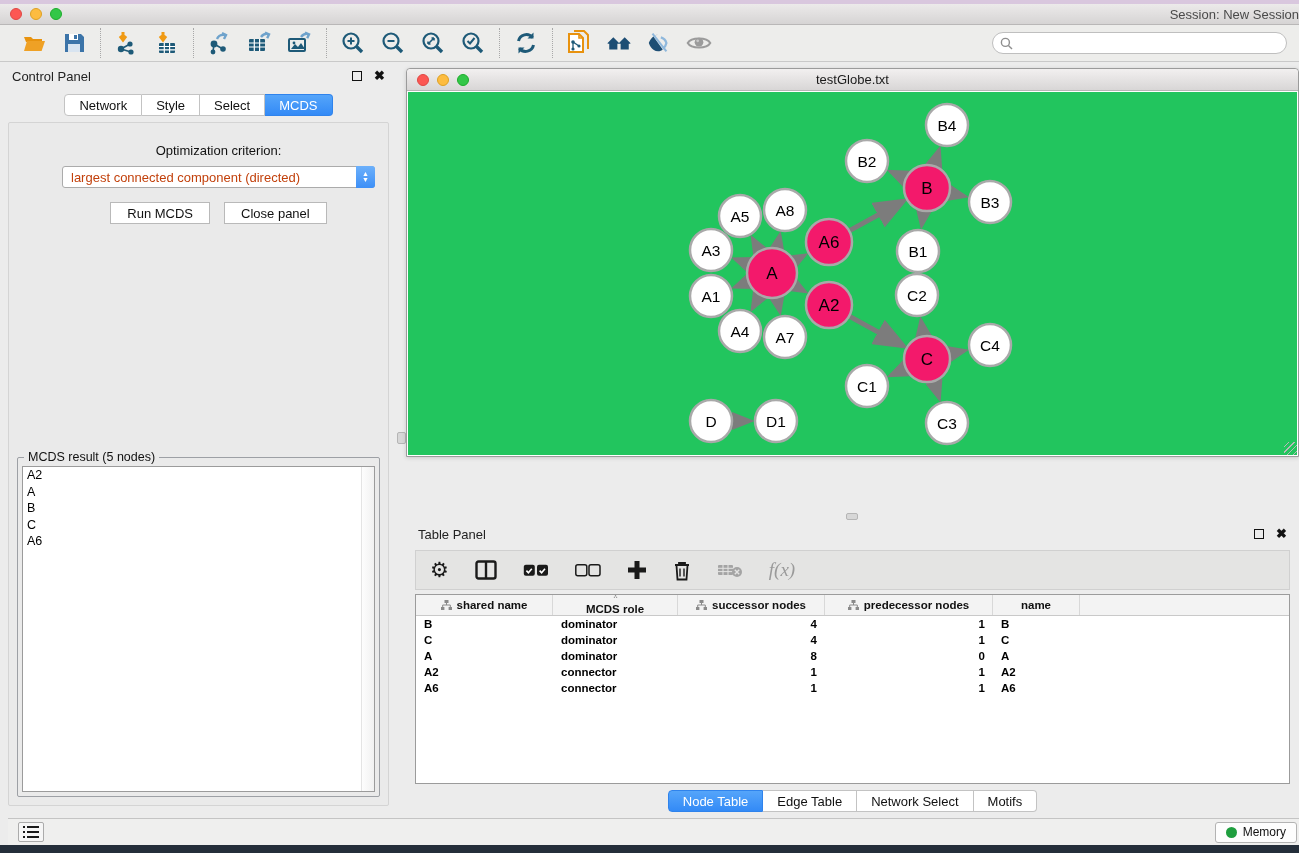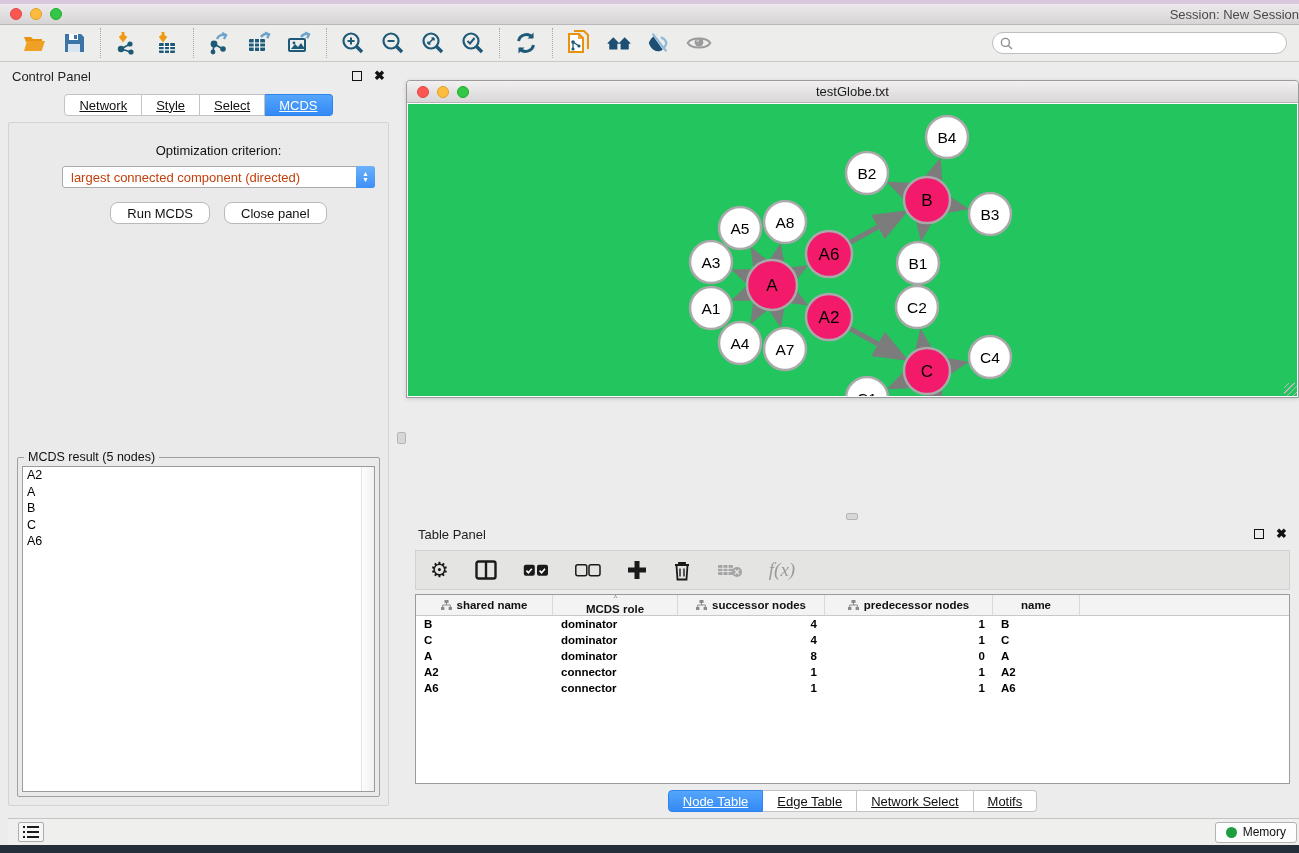--- a/index.html
+++ b/index.html
@@ -30,48 +30,48 @@
   
   .control-panel { position:absolute; left:0; top:62px; width:397px; height:754px; background:#ECECEC; }
   .panel-header { height:28px; display:flex; align-items:center; padding:0 12px; }
   .panel-header .ptitle { font-size:13px; color:#222; }
   .panel-header .pbtns { margin-left:auto; display:flex; gap:12px; align-items:center; }
   .float-glyph { width:10px; height:10px; border:1.6px solid #111; display:inline-block; }
   .close-glyph { font-size:13px; font-weight:bold; color:#111; line-height:10px; }
 
   .seg-tabs { display:flex; justify-content:center; margin-top:4px; }
   .seg-tab { height:22px; padding:0 14px; background:#fff; border:1px solid #C3C3C3; border-left:none;
-    font-size:13px; display:flex; align-items:center; color:#111;text-decoration:underline; }
+    font-size:13px; display:flex; align-items:center; color:#111; }
   .seg-tab:first-child { border-left:1px solid #C3C3C3; border-radius:4px 0 0 4px; }
   .seg-tab:last-child { border-radius:0 4px 4px 0; }
   .seg-tab.active { background:linear-gradient(180deg,#55A5FA,#338AF6); border-color:#2F83EC; color:#fff; }
 
   .cp-body { position:absolute; left:8px; right:8px; top:60px; bottom:10px; background:#EAEAEA;
     border:1px solid #D4D4D4; border-radius:2px;padding-left:40px; }
   .opt-label { text-align:center; font-size:13px; color:#111; margin-top:20px; }
   .dropdown { margin:8px auto 0 auto; width:313px; height:22px; background:#fff; border:1px solid #ABABAB;
     border-radius:3px; display:flex; align-items:center; position:relative; }
   .dropdown .dd-text { font-size:13px; color:#c2410c; padding-left:8px; flex:1; white-space:nowrap; overflow:hidden; }
   .dd-stepper { width:19px; height:22px; margin-right:-1px; border-radius:0 3px 3px 0;
     background:linear-gradient(180deg,#6CB0FB,#3D8FF7); display:flex; flex-direction:column; align-items:center; justify-content:center; }
   .dd-stepper span { color:#fff; font-size:7px; line-height:6px; }
   .btn-row { display:flex; justify-content:center; gap:14px; margin-top:14px; }
-  .push-btn { height:22px; padding:0 16px; background:#fff; border:1px solid #B9B9B9; border-radius:8px;
+  .push-btn { height:22px; padding:0 16px; background:#fff; border:1px solid #B9B9B9; border-radius:0;
     font-size:13px; color:#111; display:flex; align-items:center; }
 
   .result-group { position:absolute; left:8px; right:8px; bottom:8px; height:340px;
     border:1px solid #9DA0A5; border-radius:2px; }
   .result-title { position:absolute; top:-8px; left:6px; background:#EAEAEA; padding:0 4px; font-size:12.5px; color:#111; }
   .result-list { position:absolute; left:4px; right:4px; top:8px; bottom:4px; background:#fff;
     border:1px solid #9B9B9B; overflow:hidden; }
   .result-list .scrolltrack { position:absolute; right:0; top:0; bottom:0; width:13px; background:linear-gradient(90deg,#FDFDFD,#F1F1F1); border-left:1px solid #E4E4E4; }
   .result-item { font-size:12.5px; color:#000; padding:1px 0 1px 4px; line-height:14.5px; }
 
   
-  .net-frame { position:absolute; left:406px; top:80px; width:893px; height:318px;
+  .net-frame { position:absolute; left:406px; top:68px; width:893px; height:389px;
     border:1px solid #9B9B9B; border-radius:4px 4px 0 0; background:#fff; box-shadow:0 1px 4px rgba(0,0,0,.15); }
   .net-titlebar { height:22px; background:linear-gradient(180deg,#F2F0F0,#D8D6D6); border-bottom:1px solid #B5B5B5;
     border-radius:4px 4px 0 0; display:flex; align-items:center; position:relative; }
   .net-titlebar .wtitle { position:absolute; left:0; right:0; text-align:center; font-size:13px; color:#1A1A1A; }
   .net-canvas { position:absolute; left:1px; right:1px; top:23px; bottom:1px; background:#22c55e; overflow:hidden; }
   .resize-grip { position:absolute; right:1px; bottom:1px; width:13px; height:13px;
     background:repeating-linear-gradient(135deg, transparent 0 3px, #B9B9B9 3px 4px); }
 
   .vdivider-grip { position:absolute; left:397px; top:432px; width:9px; height:12px; background:#D7D7D7; border:1px solid #B5B5B5; border-radius:2px; }
   .hdivider-grip { position:absolute; left:846px; top:513px; width:12px; height:7px; background:#D7D7D7; border:1px solid #B5B5B5; border-radius:2px; }

